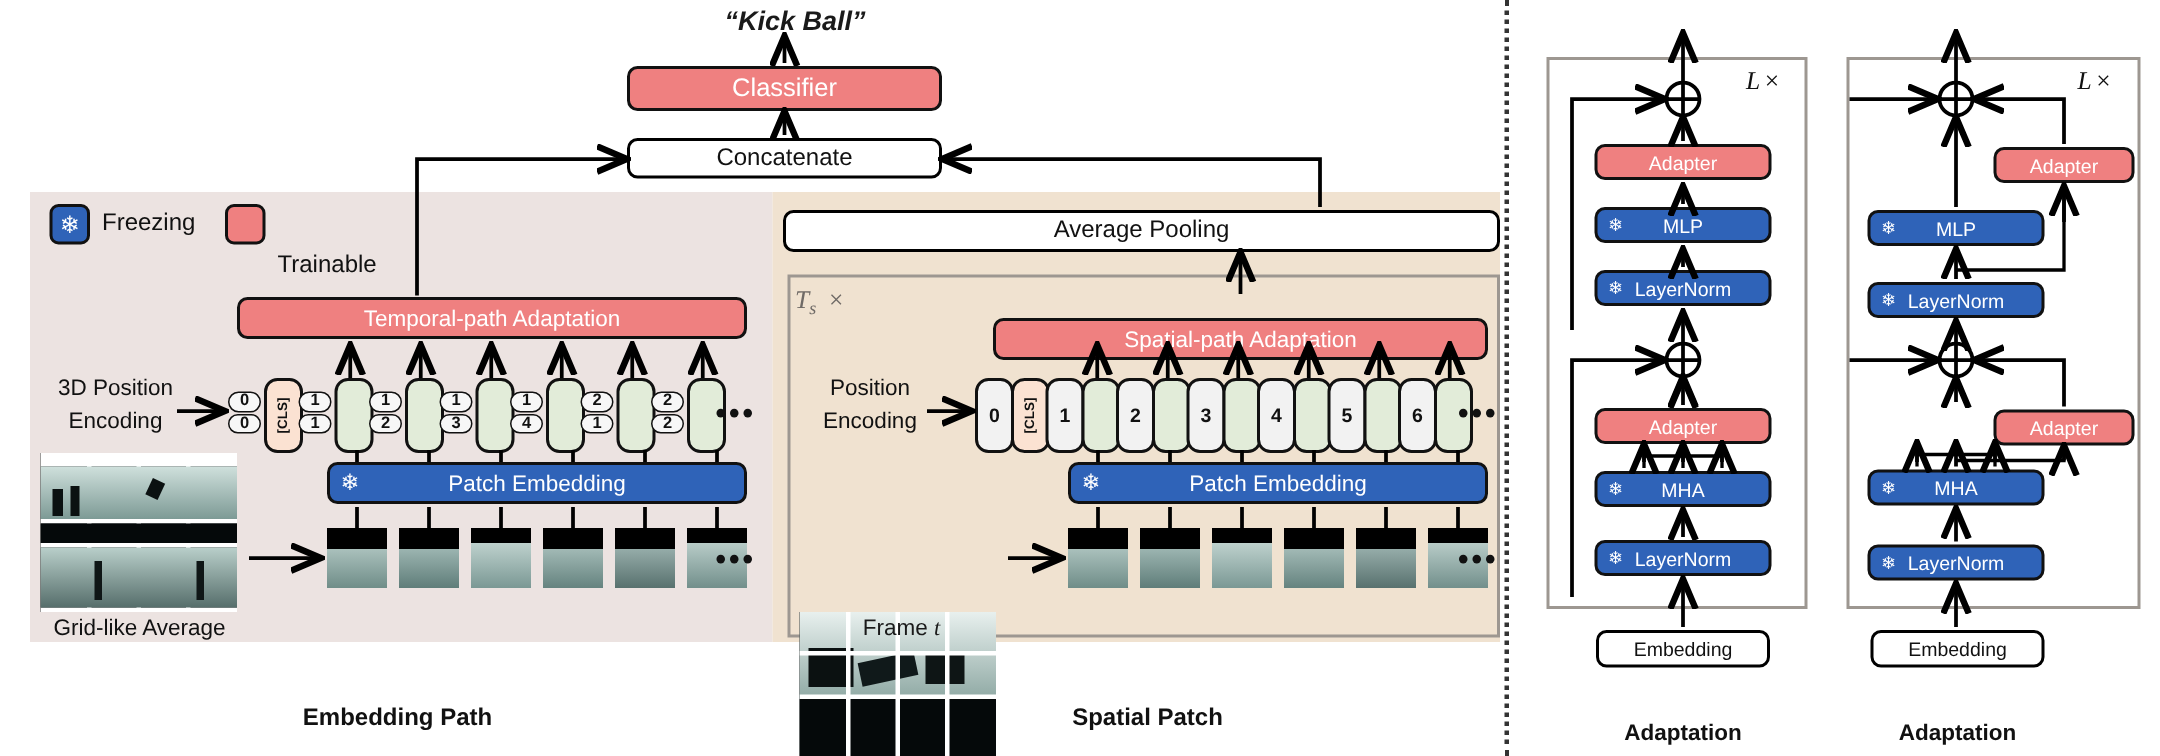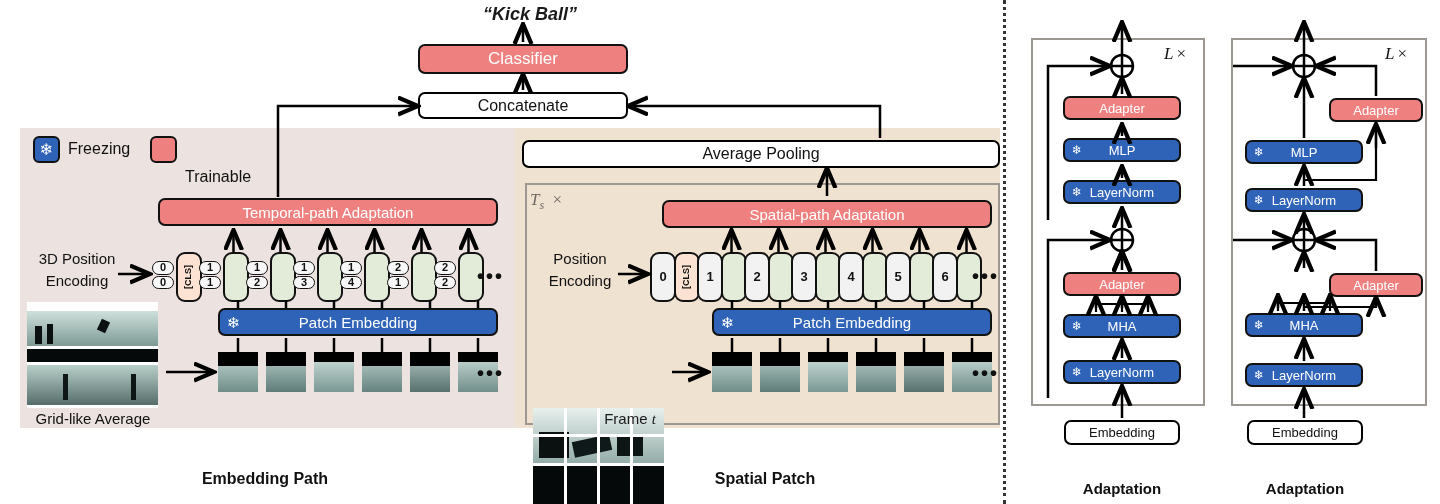--- a/index.html
+++ b/index.html
@@ -171,21 +171,21 @@
 
 <div class="abs lbl" style="left:180px;top:470px;width:170px;font-size:16px;">Embedding Path</div>
 
 <div class="abs box box-white" style="left:522px;top:140px;width:478px;height:28px;font-size:16px;">Average Pooling</div>
 
 <div class="abs" style="left:530px;top:190px;">
   <span class="ts-lbl">T</span><span class="ts-lbl" style="font-size:12px;vertical-align:sub;">s</span>
   <span class="ts-lbl" style="font-style:normal;margin-left:4px;">×</span>
 </div>
 
-<div class="abs box box-red" style="left:662px;top:200px;width:330px;height:28px;font-size:15px;">Spatial-path Adaptation</div>
+<div class="abs box box-red" style="left:662px;top:212px;width:330px;height:28px;font-size:15px;">Spatial-path Adaptation</div>
 
 <div class="abs lbl-n" style="left:530px;top:250px;width:100px;">Position</div>
 <div class="abs lbl-n" style="left:530px;top:272px;width:100px;">Encoding</div>
 
 <div class="abs" id="spatial-tokens" style="left:650px;top:252px;width:320px;height:48px;">
     <div class="tok" style="position: absolute; left: 0px; top: 0px; width: 22px; height: 46px; font-size: 13px;">0</div>
     <div class="tok tok-cls" style="position: absolute; left: 23.5px; top: 0px; width: 22px; height: 46px;">
       <span>[CLS]</span>
     </div>
     <div class="tok" style="position: absolute; left: 47px; top: 0px; width: 22px; height: 46px; font-size: 13px;">1</div>
@@ -237,21 +237,21 @@
   <div style="position:absolute;left:6px;top:24px;width:30px;height:26px;background:#0b1111;"></div>
   <div style="position:absolute;left:40px;top:30px;width:38px;height:16px;background:#10191a;
               transform:rotate(-12deg);"></div>
   <div style="position:absolute;left:84px;top:26px;width:26px;height:22px;background:#0e1515;"></div>
   <div class="gl" style="left:0;top:26px;width:100%;height:3px;"></div>
   <div class="gl" style="left:0;top:55px;width:100%;height:3px;"></div>
   <div class="gl" style="left:31px;top:0;width:3px;height:100%;"></div>
   <div class="gl" style="left:64px;top:0;width:3px;height:100%;"></div>
   <div class="gl" style="left:97px;top:0;width:3px;height:100%;"></div>
 </div>
-<div class="abs" style="left:528px;top:410px;width:146px;text-align:center;font-size:15px;margin-left:29px;">
+<div class="abs" style="left:528px;top:410px;width:146px;text-align:center;font-size:15px;">
   <span>Frame</span>
   <span style="font-style:italic;font-family:'Liberation Serif',serif;">t</span>
 </div>
 
 <div class="abs lbl" style="left:680px;top:470px;width:170px;font-size:16px;">Spatial Patch</div>
 
 <svg class="arrowlayer" width="1440" height="504">
   <defs>
     <marker id="ah" markerWidth="9" markerHeight="9" refX="7.2" refY="4" orient="auto">
       <path d="M0,0.6 L8,4 L0,7.4" fill="none" stroke="#000" stroke-width="1.7"></path>

